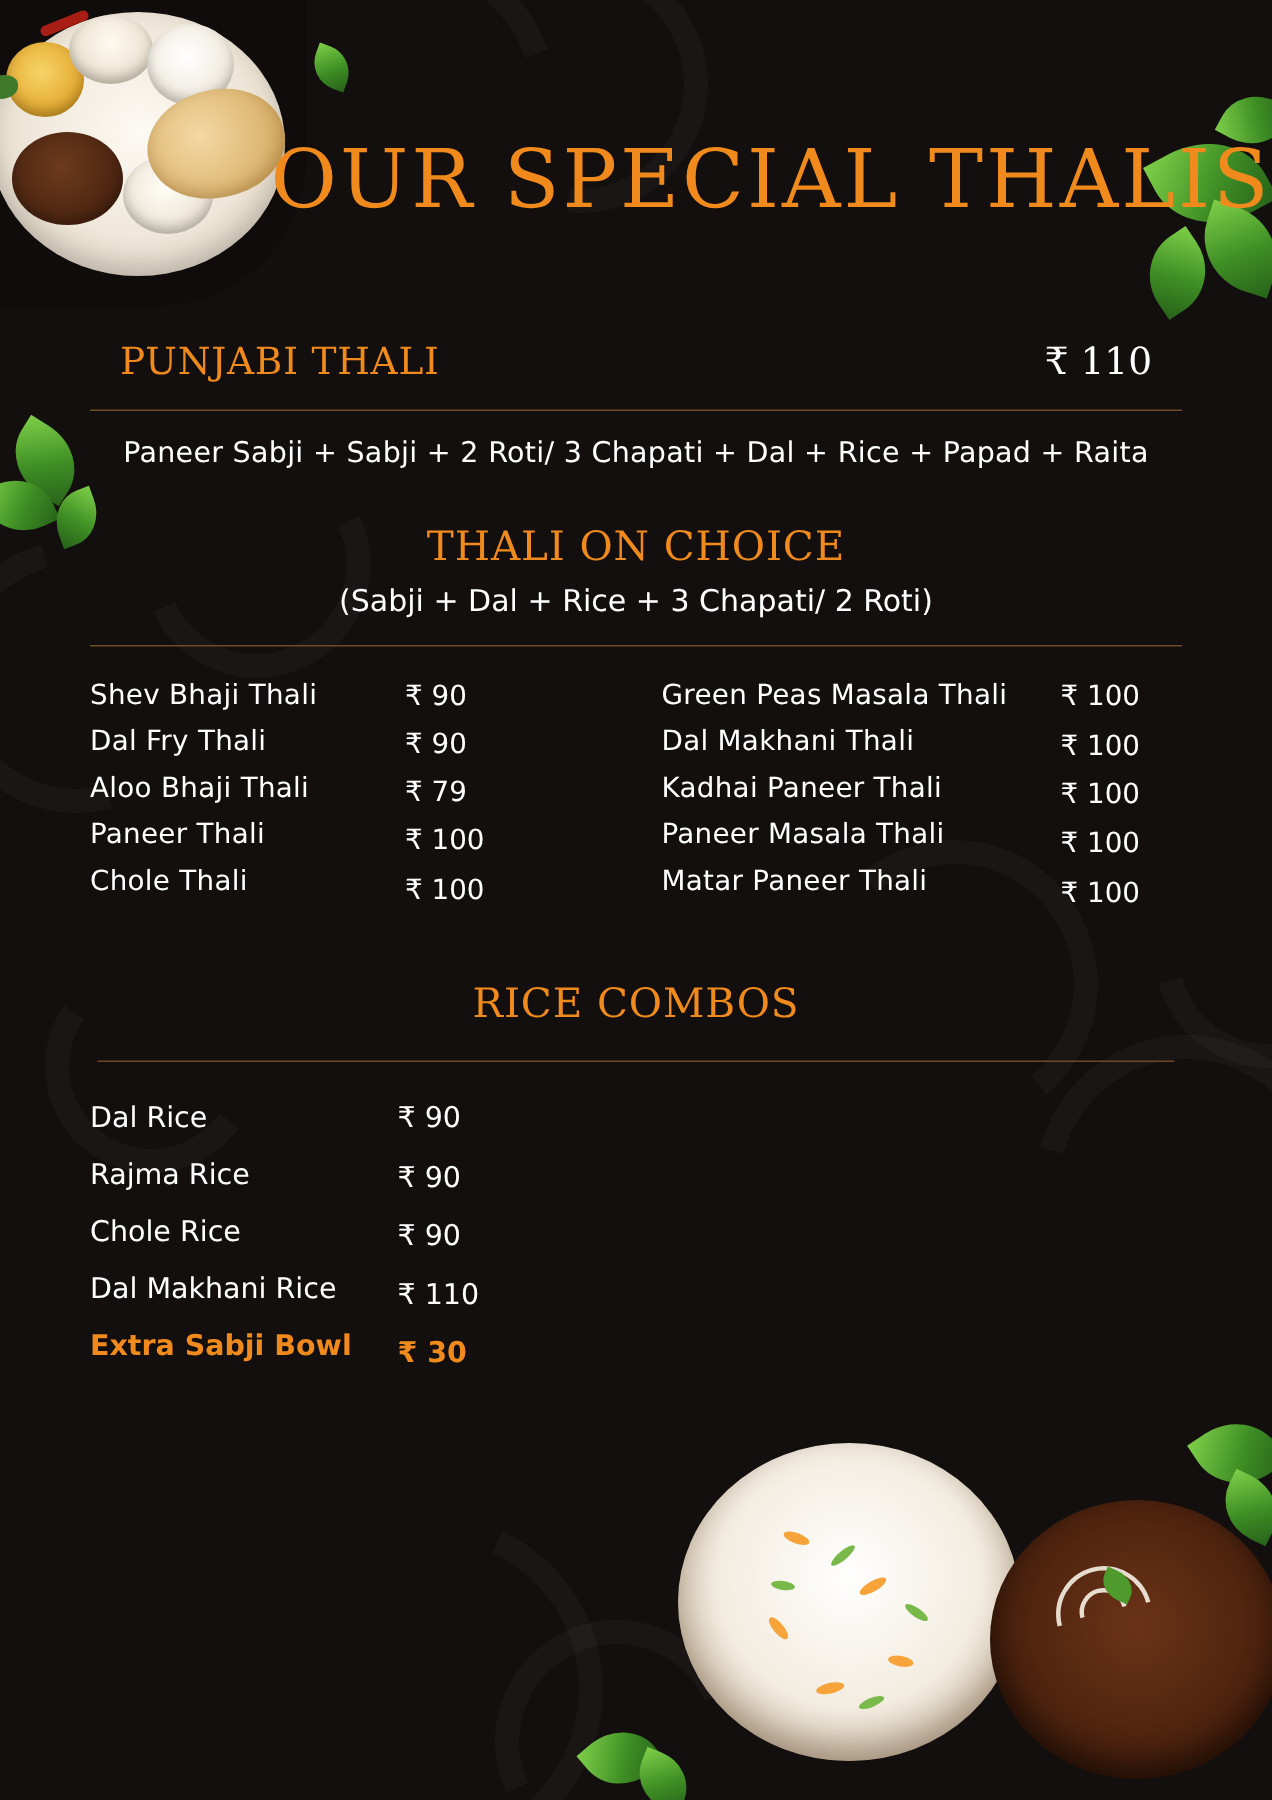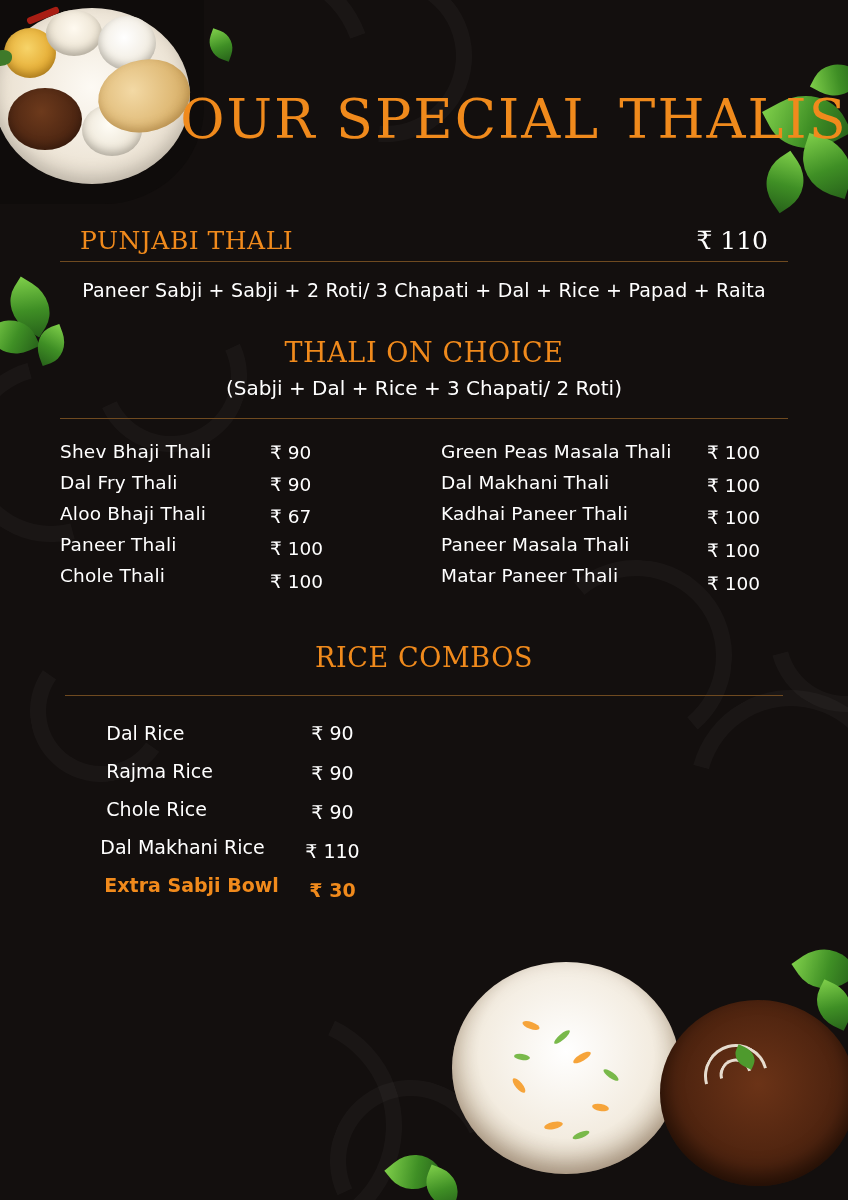--- a/index.html
+++ b/index.html
@@ -133,21 +133,21 @@
     left: 0; right: 0; top: 226px;
     padding: 0 60px;
     box-sizing: border-box;
   }
 
   .combo-block { margin-bottom: 6px; }
   .combo-head {
     display: flex;
     align-items: baseline;
     justify-content: space-between;
-    padding: 0 20px 6px 20px;
+    padding: 0 20px 18px 20px;
     border-bottom: 1px solid #6f4a20;
   }
   .combo-name {
     font-family: "DejaVu Serif", serif;
     font-size: 25px;
     color: #f08a1c;
     letter-spacing: 0.5px;
   }
   .combo-price {
     font-family: "DejaVu Serif", serif;
@@ -238,21 +238,20 @@
     margin: 22px 5px 0 5px;
   }
   .rice-list {
     margin-top: 26px;
     width: 340px;
   }
   .rice-row {
     display: flex;
     align-items: baseline;
     margin-bottom: 16px;
-    justify-content: center;
   }
   .rice-name { color: #ffffff; font-size: 19px; width: 205px; }
   .rice-price { color: #ffffff; font-size: 19px; }
   .rice-row.highlight .rice-name,
   .rice-row.highlight .rice-price { color: #f08a1c; font-weight: bold; }
   .rice-row:nth-child(2) .rice-price { position: relative; top: 2px; }
   .rice-row:nth-child(3) .rice-price { position: relative; top: 3px; }
   .rice-row:nth-child(4) .rice-price { position: relative; top: 4px; }
   .rice-row:nth-child(5) .rice-price { position: relative; top: 5px; }
 
@@ -383,21 +382,21 @@
         <div class="item-row">
           <div class="item-name">Shev Bhaji Thali</div>
           <div class="item-price">₹ 90</div>
         </div>
         <div class="item-row">
           <div class="item-name">Dal Fry Thali</div>
           <div class="item-price">₹ 90</div>
         </div>
         <div class="item-row">
           <div class="item-name">Aloo Bhaji Thali</div>
-          <div class="item-price">₹ 67</div>
+          <div class="item-price">₹ 79</div>
         </div>
         <div class="item-row">
           <div class="item-name">Paneer Thali</div>
           <div class="item-price">₹ 100</div>
         </div>
         <div class="item-row">
           <div class="item-name">Chole Thali</div>
           <div class="item-price">₹ 100</div>
         </div>
       </div>

